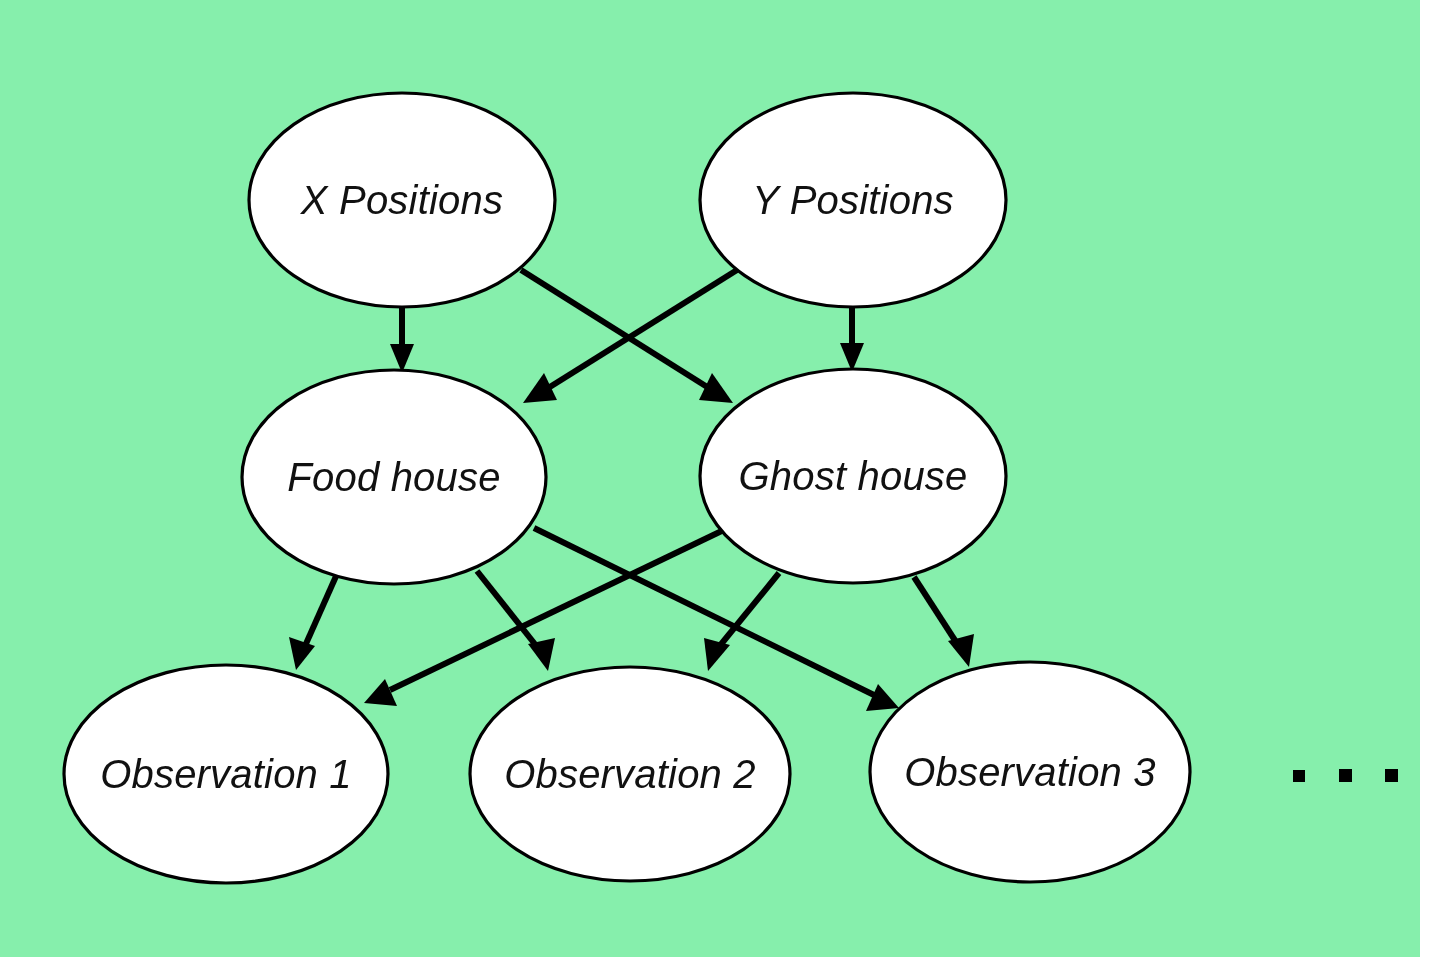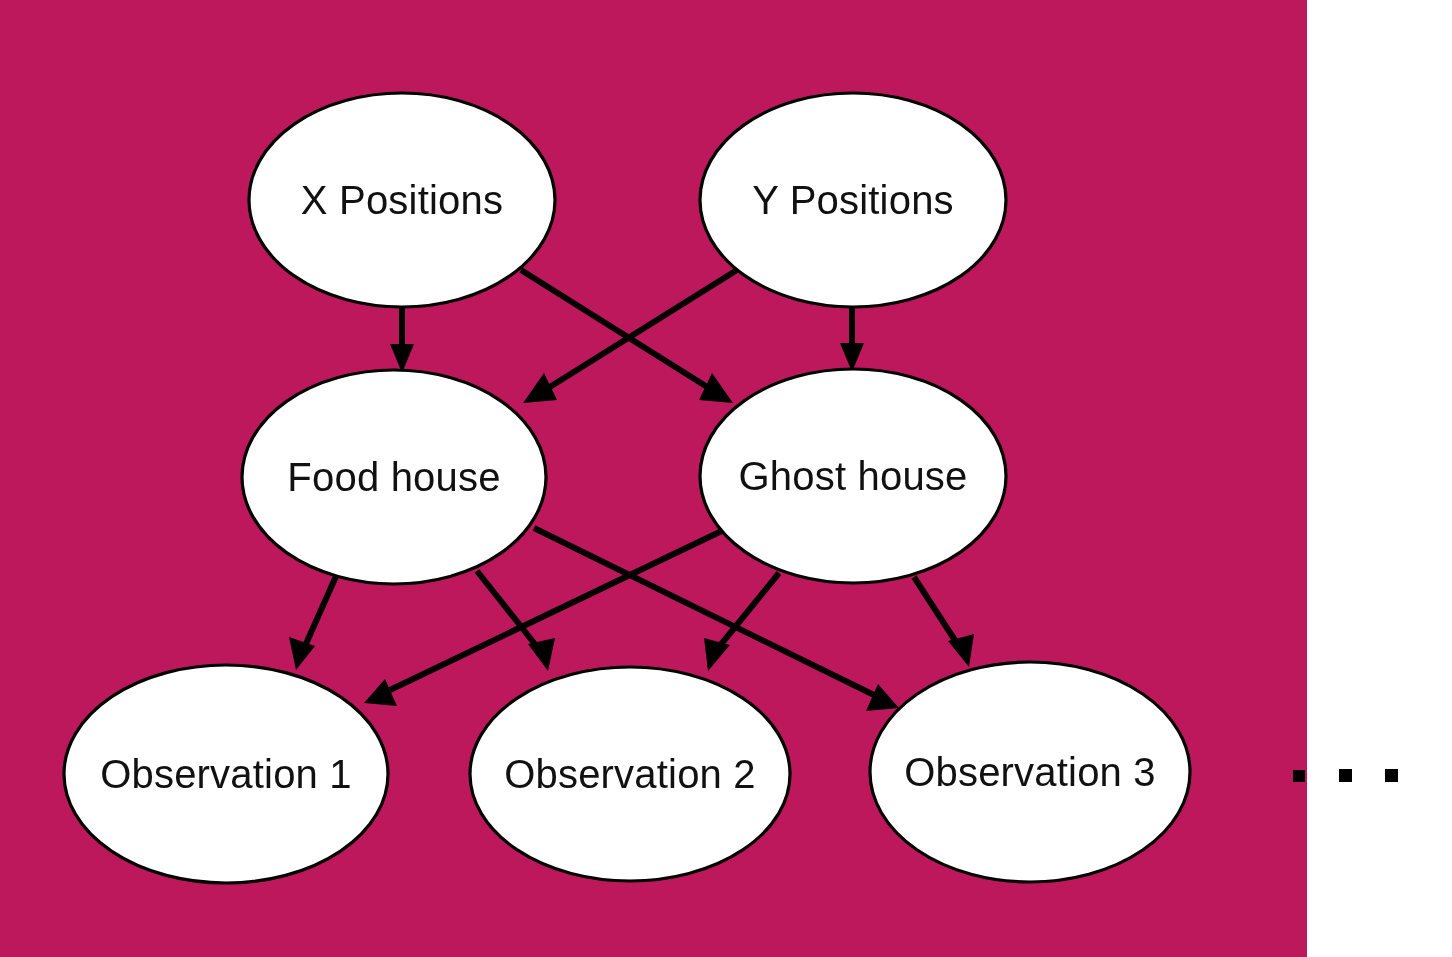--- a/index.html
+++ b/index.html
@@ -9,23 +9,24 @@
     background: #ffffff;
   }
   body {
     width: 1452px;
     height: 957px;
     overflow: hidden;
     font-family: "Liberation Sans", sans-serif;
   }
   #diagram-root {
     position: relative;
-    width: 1307px;
+    width: 1420px;
     height: 957px;
-    background: #be185d;
+    background: #86efac;
+    font-style: italic;
   }
   svg#bayes-net {
     display: block;
     width: 1452px;
     height: 957px;
   }
   .node-ellipse {
     fill: #ffffff;
     stroke: #000000;
     stroke-width: 3.2;

